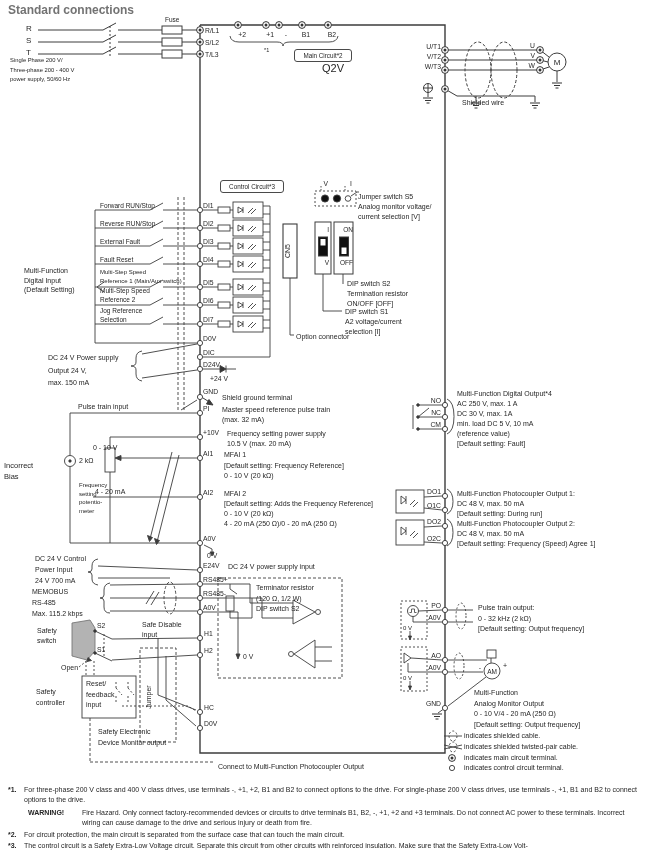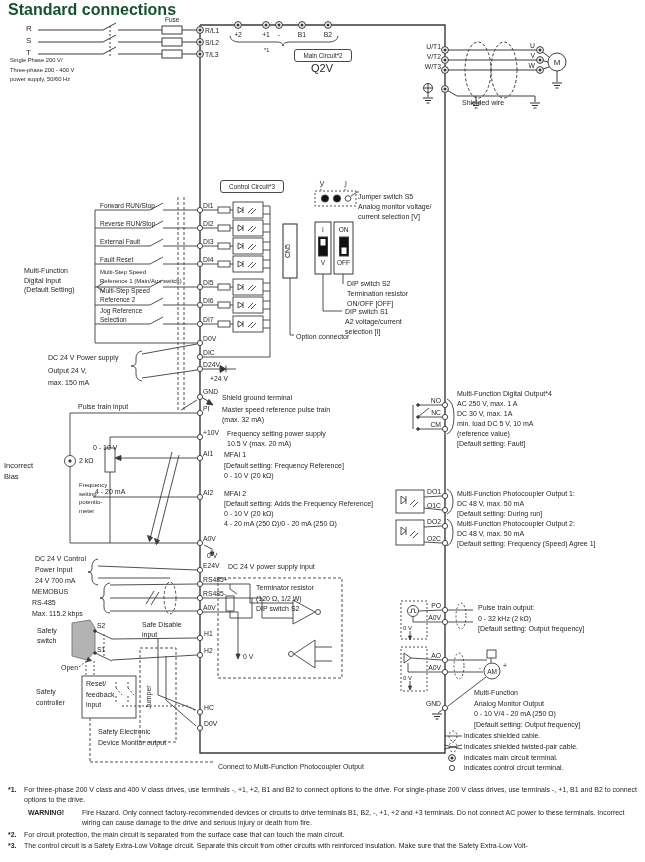--- a/index.html
+++ b/index.html
@@ -2,30 +2,30 @@
 <html><head>
 <meta charset="utf-8">
 <style>
   html,body{margin:0;padding:0;background:#fff}
   .canvas{position:relative;width:645px;height:862px;background:#fff;
           font-family:"Liberation Sans",sans-serif;color:#262626;overflow:hidden}
   svg{position:absolute;left:0;top:0}
   .lbl{position:absolute;font-size:7px;line-height:10px;white-space:pre-line;color:#262626}
   .tl{font-size:6.8px;line-height:9px}
   .r{text-align:right}
-  .c{text-align:center}
+  .c{text-align:right}
   .b{font-weight:bold}
   .fs6{font-size:6px;line-height:8.5px}
   .fs65{font-size:6.5px;line-height:9px}
   .fs58{font-size:5.8px;line-height:9.5px}
   .lh95{line-height:9.5px}
   .lh105{line-height:10.5px}
   .lh11{line-height:11px}
   .lh12{line-height:12.5px}
-  .title{font-size:16px;font-weight:bold;color:#14532d;line-height:14px}
+  .title{font-size:12px;font-weight:bold;color:#737373;line-height:14px}
   .pill{position:absolute;border:1px solid #4a4a4a;border-radius:3px;background:#fff;
         text-align:center;font-size:6.3px;line-height:11px;height:11px}
   .note{font-size:7px;line-height:9.7px;white-space:normal}
   .q2v{font-size:11px;line-height:12px}
 </style>
 </head>
 <body>
 
 <div class="canvas">
 

